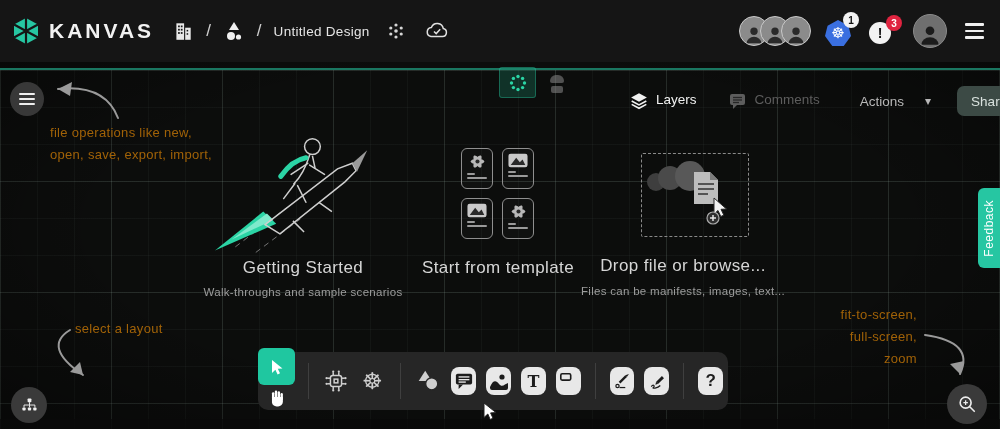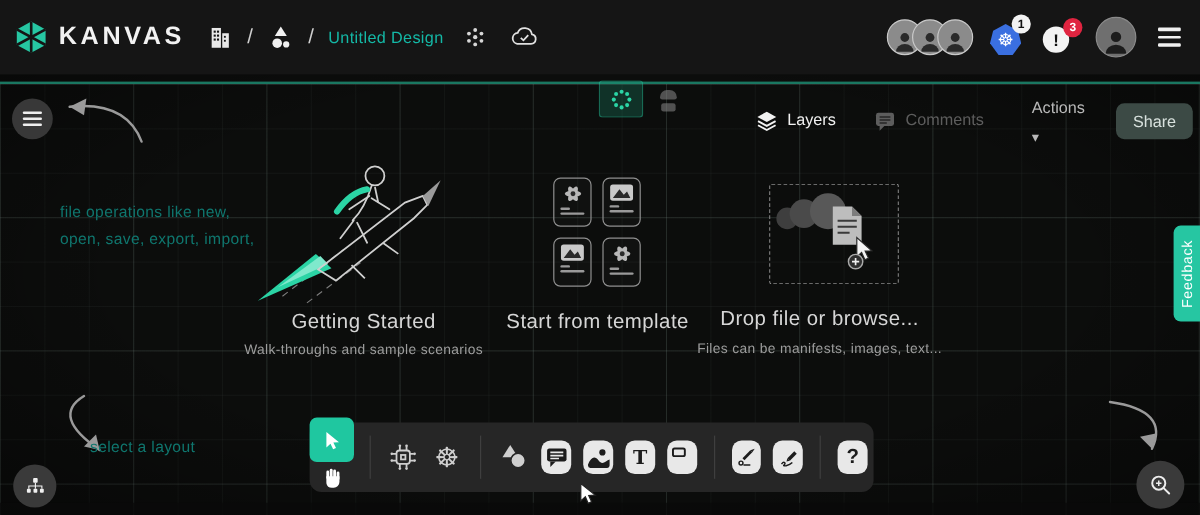--- a/index.html
+++ b/index.html
@@ -7,21 +7,21 @@
     font-family:"Liberation Sans", sans-serif; -webkit-font-smoothing:antialiased; }
   .abs { position:absolute; }
   #stage { position:relative; width:1000px; height:429px; background:#0c0d0c; }
 
   
   #header { left:0; top:0; width:1000px; height:62px; background:#151515; display:flex; align-items:center; padding:0 12px; z-index:30; }
   .brand { display:flex; align-items:center; gap:9px; cursor:pointer; }
   .brand-word { color:#f2f2f2; font-size:21px; font-weight:bold; letter-spacing:3px; }
   .crumb { display:flex; align-items:center; gap:12px; margin-left:18px; color:#e4e4e4; }
   .crumb .sep { color:#cfcfcf; font-size:17px; font-weight:300; }
-  .crumb .proj-name { font-size:13.5px; color:#14b8a6; letter-spacing:.3px; }
+  .crumb .proj-name { font-size:13.5px; color:#e5e5e5; letter-spacing:.3px; }
   .hdr-right { margin-left:auto; display:flex; align-items:center; gap:14px; }
   .avatar { width:30px; height:30px; border-radius:50%; background:#8b8b8b; border:1.5px solid #c9c9c9; display:flex; align-items:flex-end; justify-content:center; overflow:hidden; }
   .avatar-stack { display:flex; }
   .avatar-stack .avatar { margin-left:-9px; }
   .avatar-stack .avatar:first-child { margin-left:0; }
   .badge-wrap { position:relative; width:30px; height:30px; }
   .hepta { width:26px; height:26px; margin-top:4px; background:#3a6fe0; clip-path:polygon(50% 0%,90% 22%,100% 62%,72% 100%,28% 100%,0% 62%,10% 22%);
     display:flex; align-items:center; justify-content:center; color:#fff; font-size:15px; }
   .count-badge { position:absolute; border-radius:50%; display:flex; align-items:center; justify-content:center; font-weight:bold; }
   .cb-white { right:-4px; top:-4px; width:16px; height:16px; background:#f3f3f3; color:#111; font-size:10px; }
@@ -56,31 +56,31 @@
   #mode-inactive { left:541px; top:70px; width:32px; height:28px; flex-direction:column; gap:3px; opacity:.55; }
   #mode-inactive i { display:block; background:#8a8a8a; border-radius:2px; }
   #mode-inactive i.a { width:14px; height:8px; border-radius:6px 6px 2px 2px; }
   #mode-inactive i.b { width:12px; height:7px; }
 
   
   #actions-row { left:630px; top:86px; width:360px; height:30px; display:flex; align-items:center; z-index:12; }
   .act-item { display:flex; align-items:flex-start; gap:8px; cursor:pointer; }
   #layers-item { color:#f1f1f1; font-size:13.5px; }
   #comments-item { color:#5d5d5d; font-size:13.5px; margin-left:32px; }
-  #actions-item { color:#b8b8b8; font-size:13.5px; margin-left:40px; gap:10px;flex-direction:column; }
+  #actions-item { color:#b8b8b8; font-size:13.5px; margin-left:40px; gap:21px; }
   #share-btn { margin-left:26px; background:#3c4a45; border:none; border-radius:7px; height:30px; padding:0 14px;
     display:flex; align-items:center; gap:12px; color:#d9e2de; font-size:13.5px; cursor:pointer; }
 
   
   #feedback-tab { left:978px; top:188px; width:22px; height:80px; background:#26c6a2; border-radius:6px 0 0 6px;
     display:flex; align-items:center; justify-content:center; cursor:pointer; z-index:14; }
   #feedback-tab span { writing-mode:vertical-rl; transform:rotate(180deg); color:#fff; font-size:12px; letter-spacing:.5px; }
 
   
-  .note { color:#0f766e; font-size:13px; letter-spacing:.3px; line-height:22px; z-index:8;margin-top:44px; }
+  .note { color:#a16207; font-size:13px; letter-spacing:.3px; line-height:22px; z-index:8; }
   #note-fileops { left:50px; top:122px; }
   #note-layout { left:75px; top:318px; }
   #note-view { left:790px; top:304px; width:127px; text-align:right; }
   #arrows { left:0; top:62px; width:1000px; height:367px; z-index:7; pointer-events:none; }
 
   
   .panel-title { color:#d6d6d6; font-size:17px; letter-spacing:.4px; text-align:center; z-index:9; }
   .panel-sub { color:#9d9d9d; font-size:11.5px; letter-spacing:.3px; text-align:center; z-index:9; }
   #gs-title { left:203px; top:258px; width:200px; }
   #gs-sub { left:183px; top:286px; width:240px; }
@@ -277,20 +277,25 @@
     <span>Feedback</span>
   </div>
 
   <div id="note-fileops" class="abs note">
     <div>file operations like new,</div>
     <div>open, save, export, import,</div>
   </div>
   <div id="note-layout" class="abs note">
     <div>select a layout</div>
   </div>
+  <div id="note-view" class="abs note">
+    <div>fit-to-screen,</div>
+    <div>full-screen,</div>
+    <div>zoom</div>
+  </div>
 
   <svg id="arrows" class="abs" viewBox="0 0 1000 367">
     <g fill="none" stroke="#9a9a9a" stroke-width="2" stroke-linecap="round">
       <path d="M118 56 Q105 22 58 27"></path>
       <polygon points="58,27 72,20 70,34" fill="#9a9a9a" stroke="none"></polygon>
       <path d="M70 268 Q42 285 83 313"></path>
       <polygon points="83,313 70,310 80,300" fill="#9a9a9a" stroke="none"></polygon>
       <path d="M925 273 Q975 280 960 312"></path>
       <polygon points="960,312 950,302 964,299" fill="#9a9a9a" stroke="none"></polygon>
     </g>

